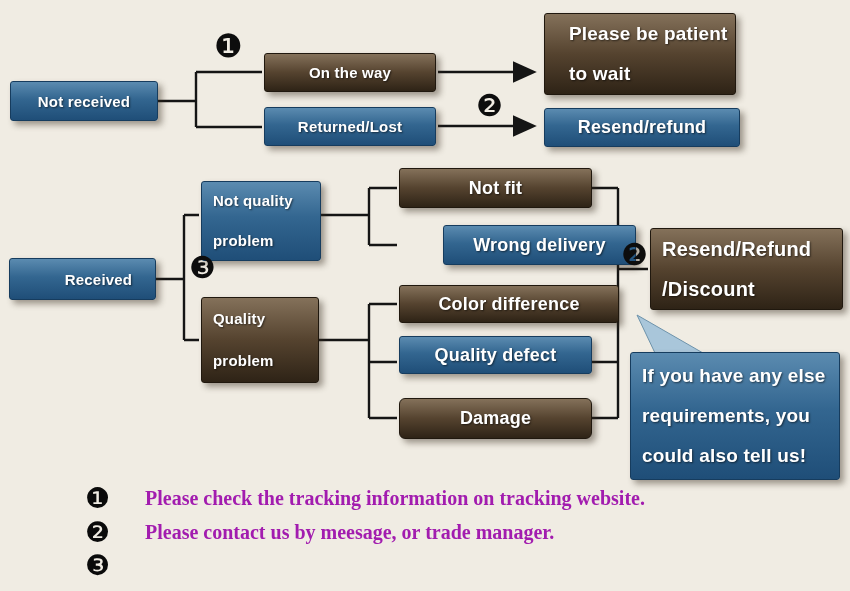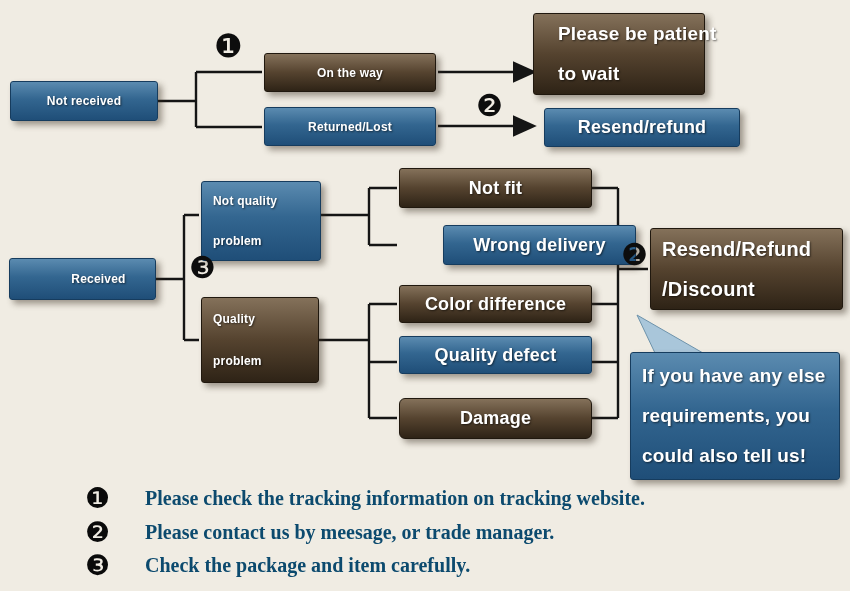--- a/index.html
+++ b/index.html
@@ -21,21 +21,21 @@
   }
 
   .box {
     position: absolute;
     z-index: 2;
     display: flex;
     align-items: center;
     justify-content: center;
     color: #ffffff;
     font-weight: bold;
-    font-size: 12px;
+    font-size: 15px;
     letter-spacing: .2px;
     border-radius: 3px;
     box-shadow: 4px 4px 6px rgba(55, 45, 32, .45);
     text-shadow: 1px 1px 2px rgba(0,0,0,.55);
     white-space: nowrap;
   }
   .blue {
     background: linear-gradient(180deg, #5b8bb0 0%, #336690 45%, #1f4e78 100%);
     border: 1px solid #163c5e;
   }
@@ -74,21 +74,21 @@
     font-family: "DejaVu Sans", sans-serif;
     font-size: 28px;
     color: #0a0a0a;
     width: 60px;
     flex: 0 0 60px;
   }
   .legend-text {
     font-family: "Liberation Serif", serif;
     font-weight: bold;
     font-size: 20px;
-    color: #0c4a6e;
+    color: #a21caf;
     white-space: nowrap;
   }
 </style>
 </head>
 <body>
 
 <div class="canvas">
 
   <svg class="connectors" width="850" height="591" viewBox="0 0 850 591">
     <defs>
@@ -116,21 +116,21 @@
   <div class="box blue" style="left:10px; top:81px; width:148px; height:40px;">Not received</div>
 
   <span class="marker" style="left:214px; top:30px; font-size:32px;">❶</span>
 
   <div class="box brown" style="left:264px; top:53px; width:172px; height:39px;">On the way</div>
 
   <div class="box blue" style="left:264px; top:107px; width:172px; height:39px;">Returned/Lost</div>
 
   <span class="marker" style="left:476px; top:91px; font-size:30px;">❷</span>
 
-  <div class="box brown col fs19" style="left:533px; top:13px; width:172px; height:82px;padding-left:24px;">
+  <div class="box brown col fs19" style="left:544px; top:13px; width:192px; height:82px;padding-left:24px;">
     <span class="bl">Please be patient</span>
     <span class="bl">to wait</span>
   </div>
 
   <div class="box blue fs18" style="left:544px; top:108px; width:196px; height:39px;">Resend/refund</div>
 
   <div class="box blue" style="left:9px; top:258px; width:147px; height:42px;padding-left:32px;">Received</div>
 
   <span class="marker" style="left:189px; top:253px; font-size:30px;">❸</span>
 
@@ -141,21 +141,21 @@
 
   <div class="box brown col lh42" style="left:201px; top:297px; width:118px; height:86px;">
     <span class="bl">Quality</span>
     <span class="bl">problem</span>
   </div>
 
   <div class="box brown fs18" style="left:399px; top:168px; width:193px; height:40px;">Not fit</div>
 
   <div class="box blue fs18" style="left:399px; top:225px; width:193px; height:40px;margin-left:44px;">Wrong delivery</div>
 
-  <div class="box brown fs18" style="left:399px; top:285px; width:193px; height:38px;">Color difference</div>
+  <div class="box brown fs18" style="left:399px; top:285px; width:220px; height:38px;">Color difference</div>
 
   <div class="box blue fs18" style="left:399px; top:336px; width:193px; height:38px;text-align:right;">Quality defect</div>
 
   <div class="box brown fs18" style="left:399px; top:398px; width:193px; height:41px;border-radius:6px;">Damage</div>
 
   <span class="marker" style="left:621px; top:240px; font-size:30px;">❷</span>
 
   <div class="box brown col fs20" style="left:650px; top:228px; width:193px; height:82px;">
     <span class="bl">Resend/Refund</span>
     <span class="bl">/Discount</span>
@@ -170,16 +170,15 @@
   <div class="legend-row" style="top:482px;">
     <span class="legend-num">❶</span>
     <span class="legend-text">Please check the tracking information on tracking website.</span>
   </div>
   <div class="legend-row" style="top:516px;">
     <span class="legend-num">❷</span>
     <span class="legend-text">Please contact us by meesage, or trade manager.</span>
   </div>
   <div class="legend-row" style="top:549px;">
     <span class="legend-num">❸</span>
-    <span class="legend-text">Check the package and item carefully.</span>
   </div>
 
 </div>
 
 </body></html>

